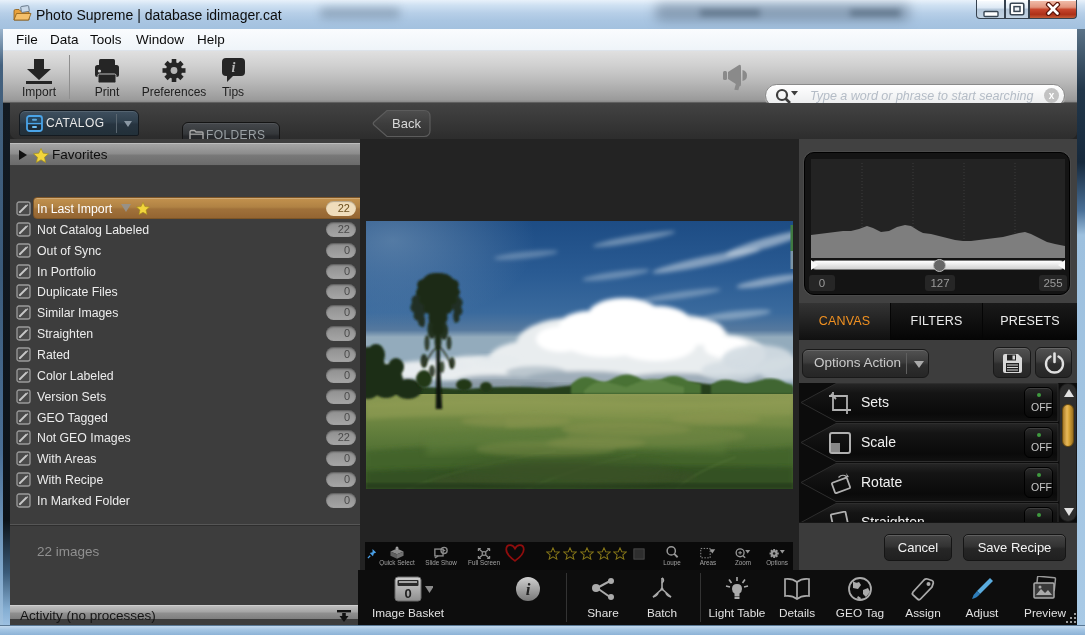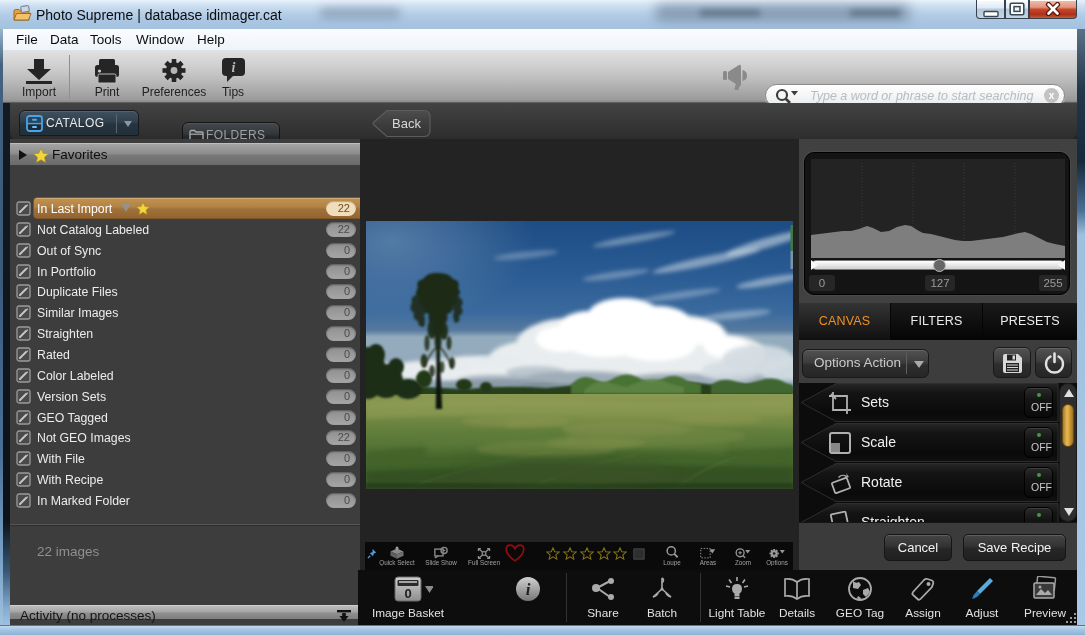--- a/index.html
+++ b/index.html
@@ -449,21 +449,21 @@
           <span class="txt" style="">Not GEO Images</span>
           <div class="badge">22</div>
         </div>
         <div class="lrow" style="top:250px">
           <div class="cb"><svg width="15" height="15" viewBox="0 0 15 15">
               <rect x="1" y="1" width="13" height="13" rx="2" fill="#4a4a4a" stroke="#9a9a9a" stroke-width="1.3"></rect>
               <line x1="3.5" y1="11.5" x2="10.5" y2="4.5" stroke="#c8c8c8" stroke-width="1.8"></line>
               <path d="M11.5 3.2 L12.2 4.2 L10.8 5.2 L10 4.2 Z" fill="#c8c8c8"></path>
               <path d="M3 12 L4.5 11.8 L3.3 10.6 Z" fill="#c8c8c8"></path>
             </svg></div>
-          <span class="txt" style="">With File</span>
+          <span class="txt" style="">With Areas</span>
           <div class="badge">0</div>
         </div>
         <div class="lrow" style="top:271px">
           <div class="cb"><svg width="15" height="15" viewBox="0 0 15 15">
               <rect x="1" y="1" width="13" height="13" rx="2" fill="#4a4a4a" stroke="#9a9a9a" stroke-width="1.3"></rect>
               <line x1="3.5" y1="11.5" x2="10.5" y2="4.5" stroke="#c8c8c8" stroke-width="1.8"></line>
               <path d="M11.5 3.2 L12.2 4.2 L10.8 5.2 L10 4.2 Z" fill="#c8c8c8"></path>
               <path d="M3 12 L4.5 11.8 L3.3 10.6 Z" fill="#c8c8c8"></path>
             </svg></div>
           <span class="txt" style="">With Recipe</span>

